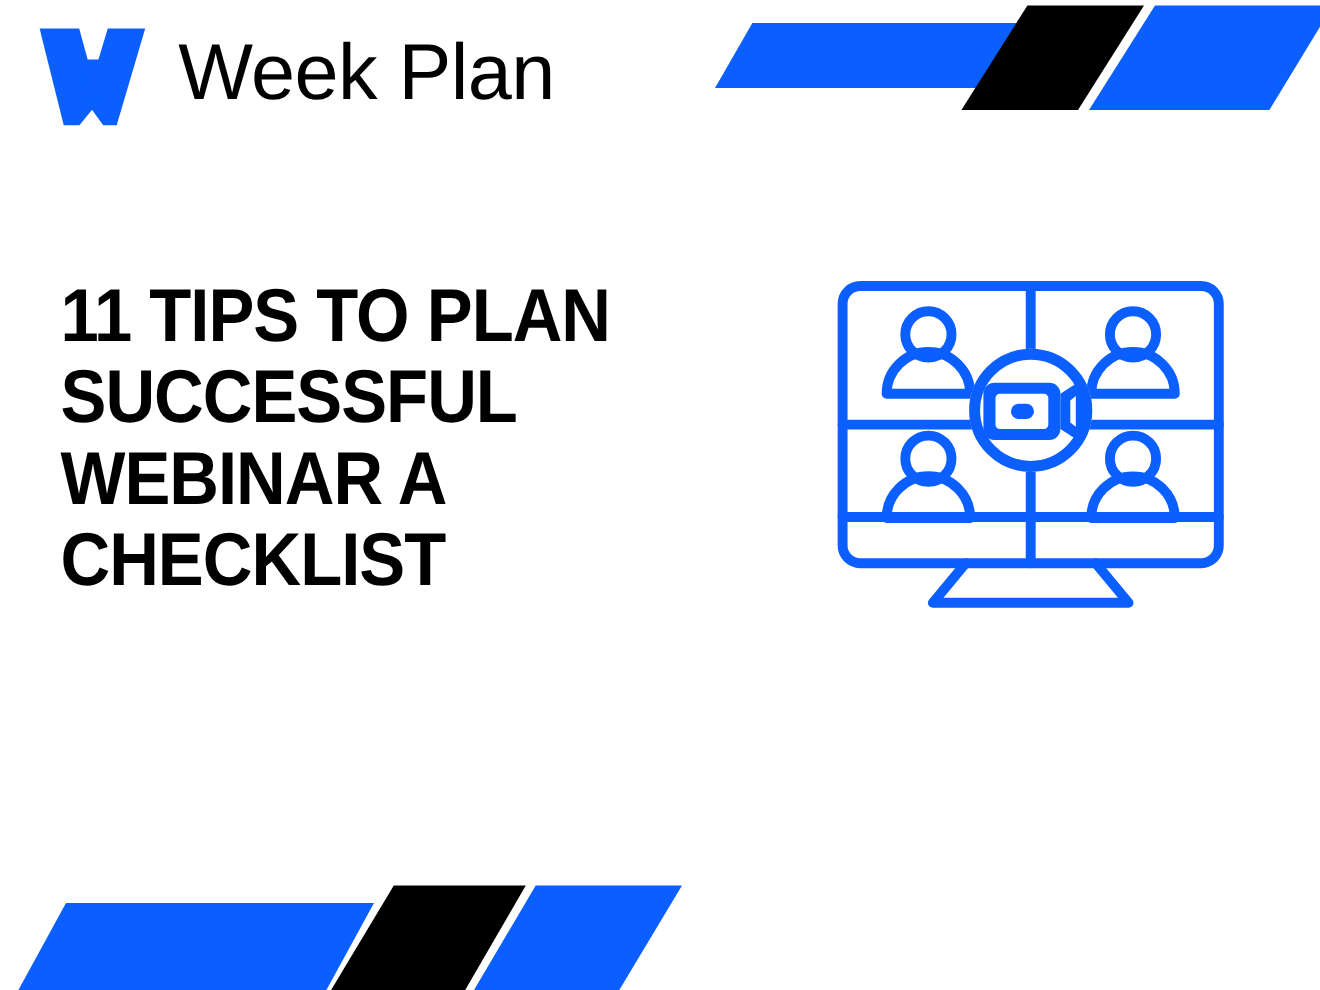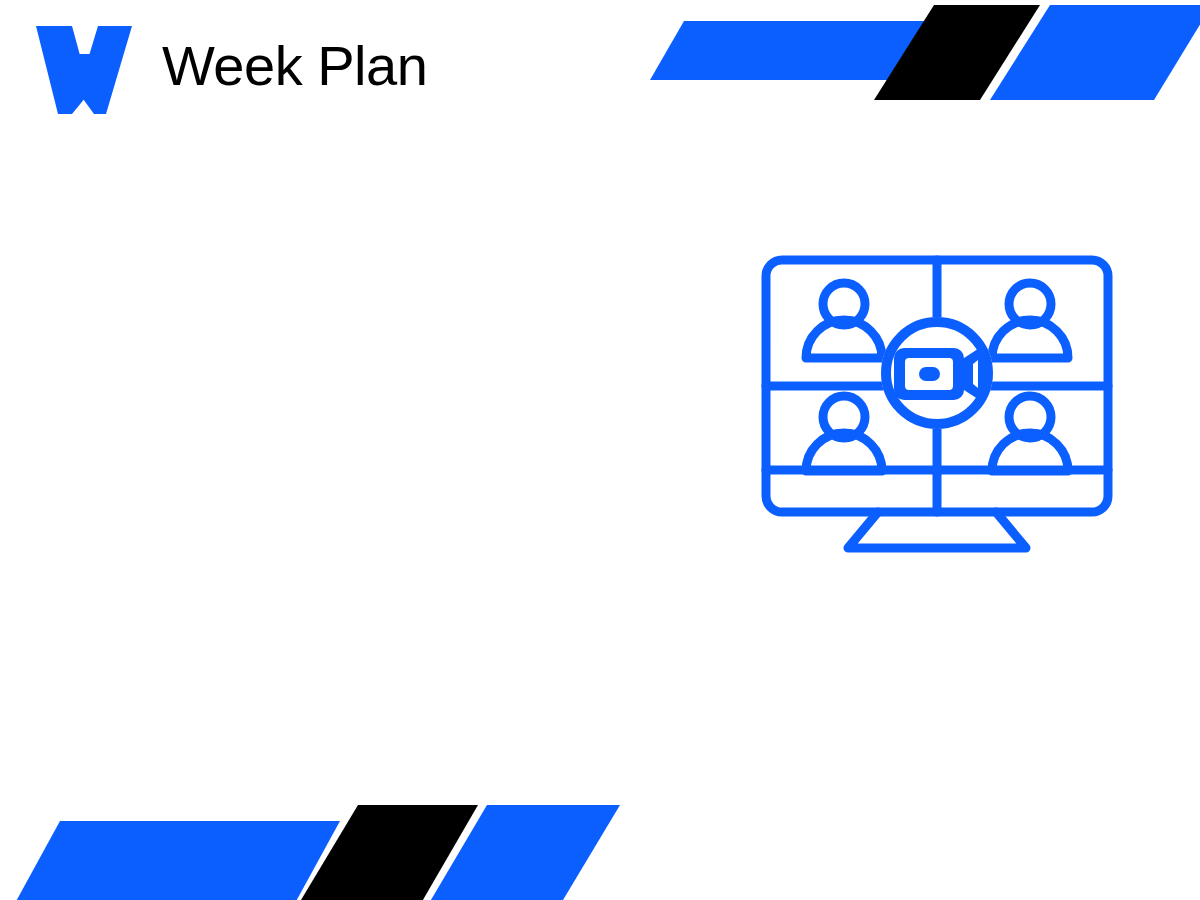--- a/index.html
+++ b/index.html
@@ -26,21 +26,21 @@
     position:absolute;
     left:28px;
     top:18px;
     display:flex;
     align-items:center;
     gap:22px;
   }
   .brand-mark { display:block; width:112px; height:96px; }
   .brand-name {
     font-family:"Liberation Sans", sans-serif;
-    font-size:56px;
+    font-size:72px;
     font-weight:400;
     letter-spacing:-0.5px;
     color:#000000;
     line-height:1;
     white-space:nowrap;
   }
 
   
   .ribbon { position:absolute; display:block; }
   .ribbon-top    { left:640px;  top:0px;   width:570px; height:110px; }
@@ -92,20 +92,26 @@
 
       <polygon points="8,8 44,8 62,74 44,96 30,96" fill="#0B5FFF"></polygon>
 
       <polygon points="104,8 70,8 50,74 66,96 78,96" fill="#0B5FFF"></polygon>
 
       <polygon points="48,36 74,36 62,74 54,74" fill="#0B5FFF"></polygon>
     </svg>
     <span class="brand-name">Week Plan</span>
   </div>
 
+  <div class="headline">
+    <div class="headline-line">11 TIPS TO PLAN</div>
+    <div class="headline-line">SUCCESSFUL</div>
+    <div class="headline-line">WEBINAR A</div>
+    <div class="headline-line">CHECKLIST</div>
+  </div>
 
   <div class="illustration">
     <svg viewBox="0 0 370 320">
       <g fill="none" stroke="#0B5FFF" stroke-width="9" stroke-linecap="round" stroke-linejoin="round">
 
         <rect x="14" y="14" width="342" height="252" rx="16" ry="16"></rect>
 
         <line x1="14" y1="140" x2="356" y2="140"></line>
         <line x1="185" y1="14" x2="185" y2="266"></line>
 

